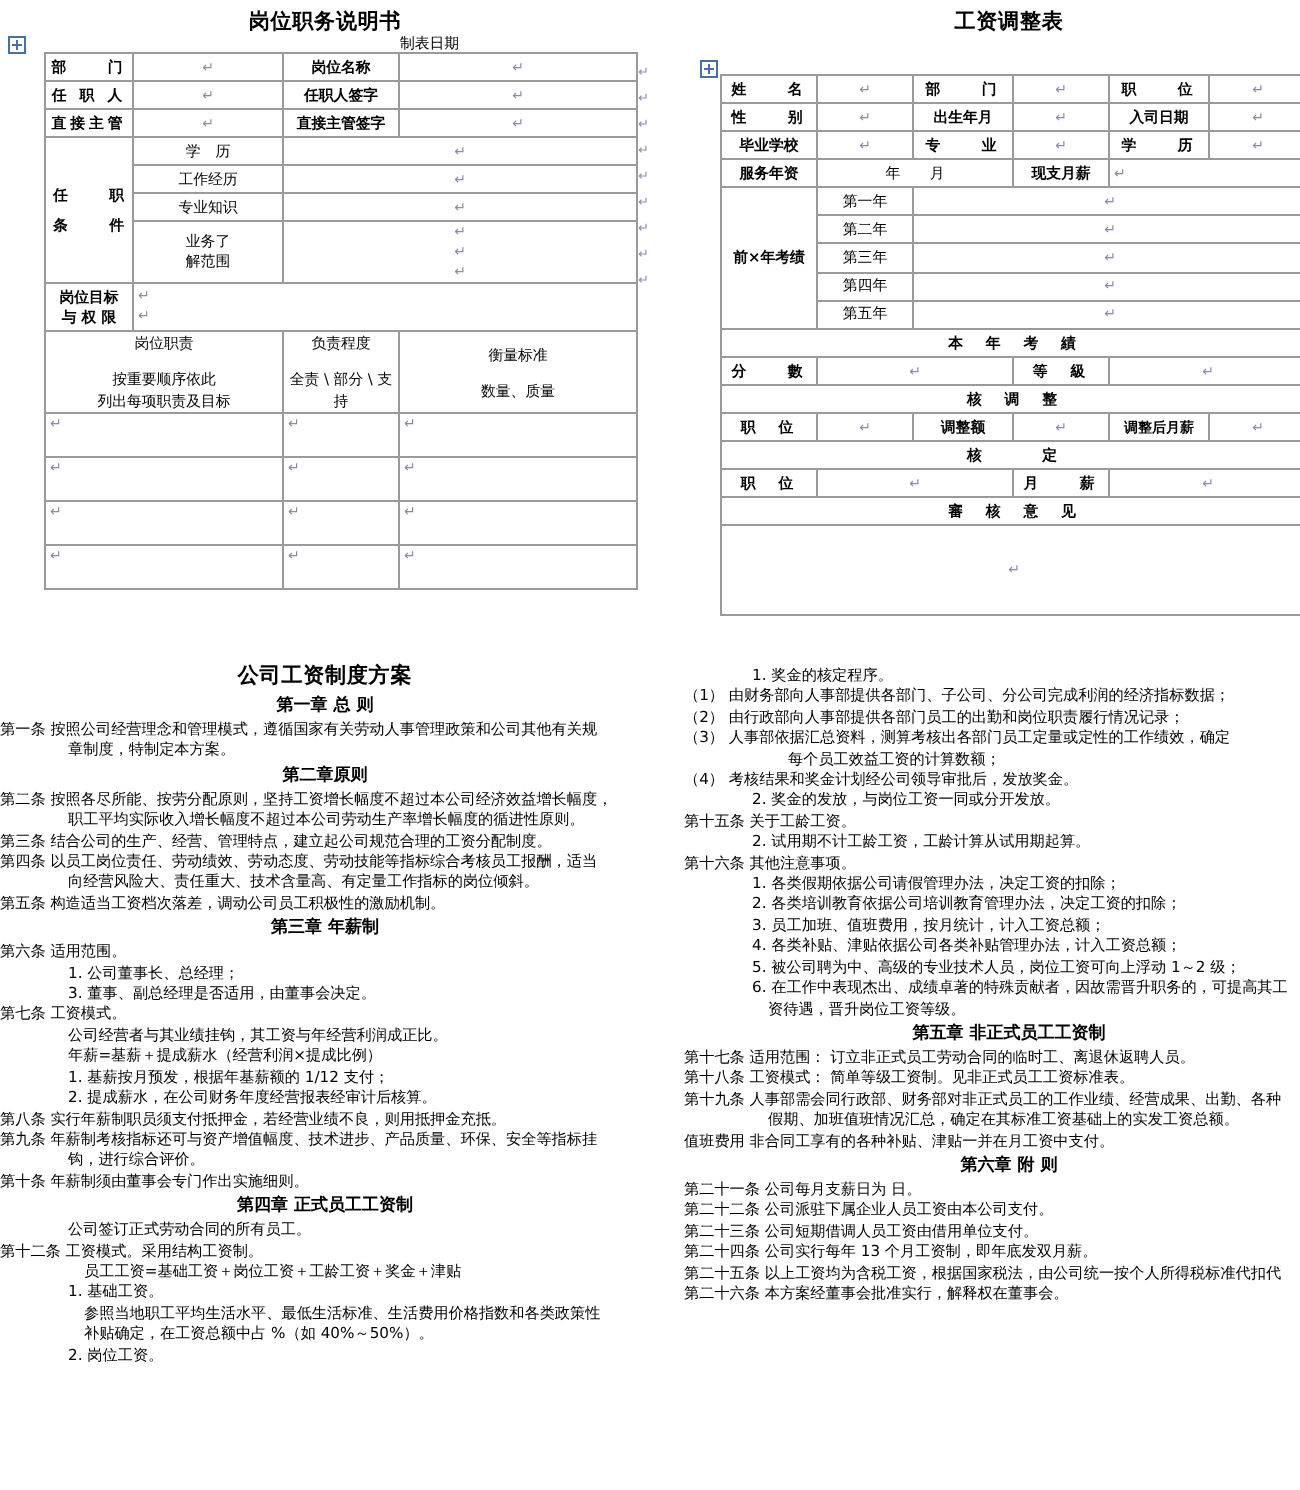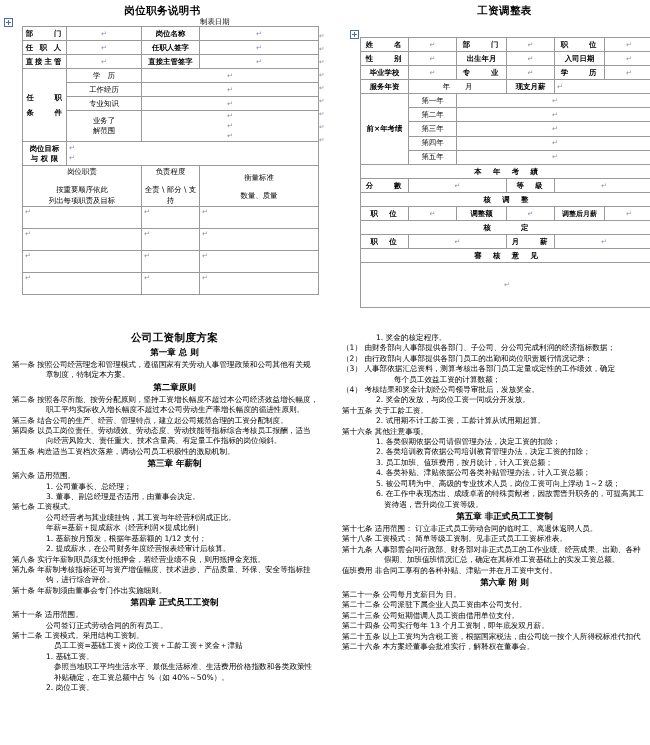--- a/index.html
+++ b/index.html
@@ -205,21 +205,21 @@
           <td class="blank" style="vertical-align:top;"><span class="ret">↵</span></td>
           <td class="blank" style="vertical-align:top;"><span class="ret">↵</span></td>
         </tr>
       </tbody>
     </table>
 
     <div class="edgemarks" style="left:319px;top:30px;">
       ↵<br>↵<br>↵<br>↵<br>↵<br>↵<br>↵<br>↵<br>↵
     </div>
 
-    <div style="position:absolute;left:12px;top:331px;width:325px;">
+    <div style="position:absolute;left:0;top:331px;width:325px;">
       <div class="ttl">公司工资制度方案</div>
       <div id="left-body" style="margin-top:2px;">
           <div class="chap">第一章 总 则</div>
           <div class="ln hang">第一条 按照公司经营理念和管理模式，遵循国家有关劳动人事管理政策和公司其他有关规</div>
           <div class="ln ind2">章制度，特制定本方案。</div>
           <div class="chap">第二章原则</div>
           <div class="ln hang">第二条 按照各尽所能、按劳分配原则，坚持工资增长幅度不超过本公司经济效益增长幅度，</div>
           <div class="ln ind2">职工平均实际收入增长幅度不超过本公司劳动生产率增长幅度的循进性原则。</div>
           <div class="ln hang">第三条 结合公司的生产、经营、管理特点，建立起公司规范合理的工资分配制度。</div>
           <div class="ln hang">第四条 以员工岗位责任、劳动绩效、劳动态度、劳动技能等指标综合考核员工报酬，适当</div>
@@ -232,21 +232,20 @@
           <div class="ln hang">第七条 工资模式。</div>
           <div class="ln ind2">公司经营者与其业绩挂钩，其工资与年经营利润成正比。</div>
           <div class="ln ind2">年薪=基薪＋提成薪水（经营利润×提成比例）</div>
           <div class="ln ind2">1. 基薪按月预发，根据年基薪额的 1/12 支付；</div>
           <div class="ln ind2">2. 提成薪水，在公司财务年度经营报表经审计后核算。</div>
           <div class="ln hang">第八条 实行年薪制职员须支付抵押金，若经营业绩不良，则用抵押金充抵。</div>
           <div class="ln hang">第九条 年薪制考核指标还可与资产增值幅度、技术进步、产品质量、环保、安全等指标挂</div>
           <div class="ln ind2">钩，进行综合评价。</div>
           <div class="ln hang">第十条 年薪制须由董事会专门作出实施细则。</div>
           <div class="chap">第四章 正式员工工资制</div>
-          <div class="ln hang">第十一条 适用范围。</div>
           <div class="ln ind2">公司签订正式劳动合同的所有员工。</div>
           <div class="ln hang">第十二条 工资模式。采用结构工资制。</div>
           <div class="ln ind3">员工工资=基础工资＋岗位工资＋工龄工资＋奖金＋津贴</div>
           <div class="ln ind2">1. 基础工资。</div>
           <div class="ln ind3">参照当地职工平均生活水平、最低生活标准、生活费用价格指数和各类政策性</div>
           <div class="ln ind3">补贴确定，在工资总额中占 %（如 40%～50%）。</div>
           <div class="ln ind2">2. 岗位工资。</div>
         </div>
     </div>
   </div>

